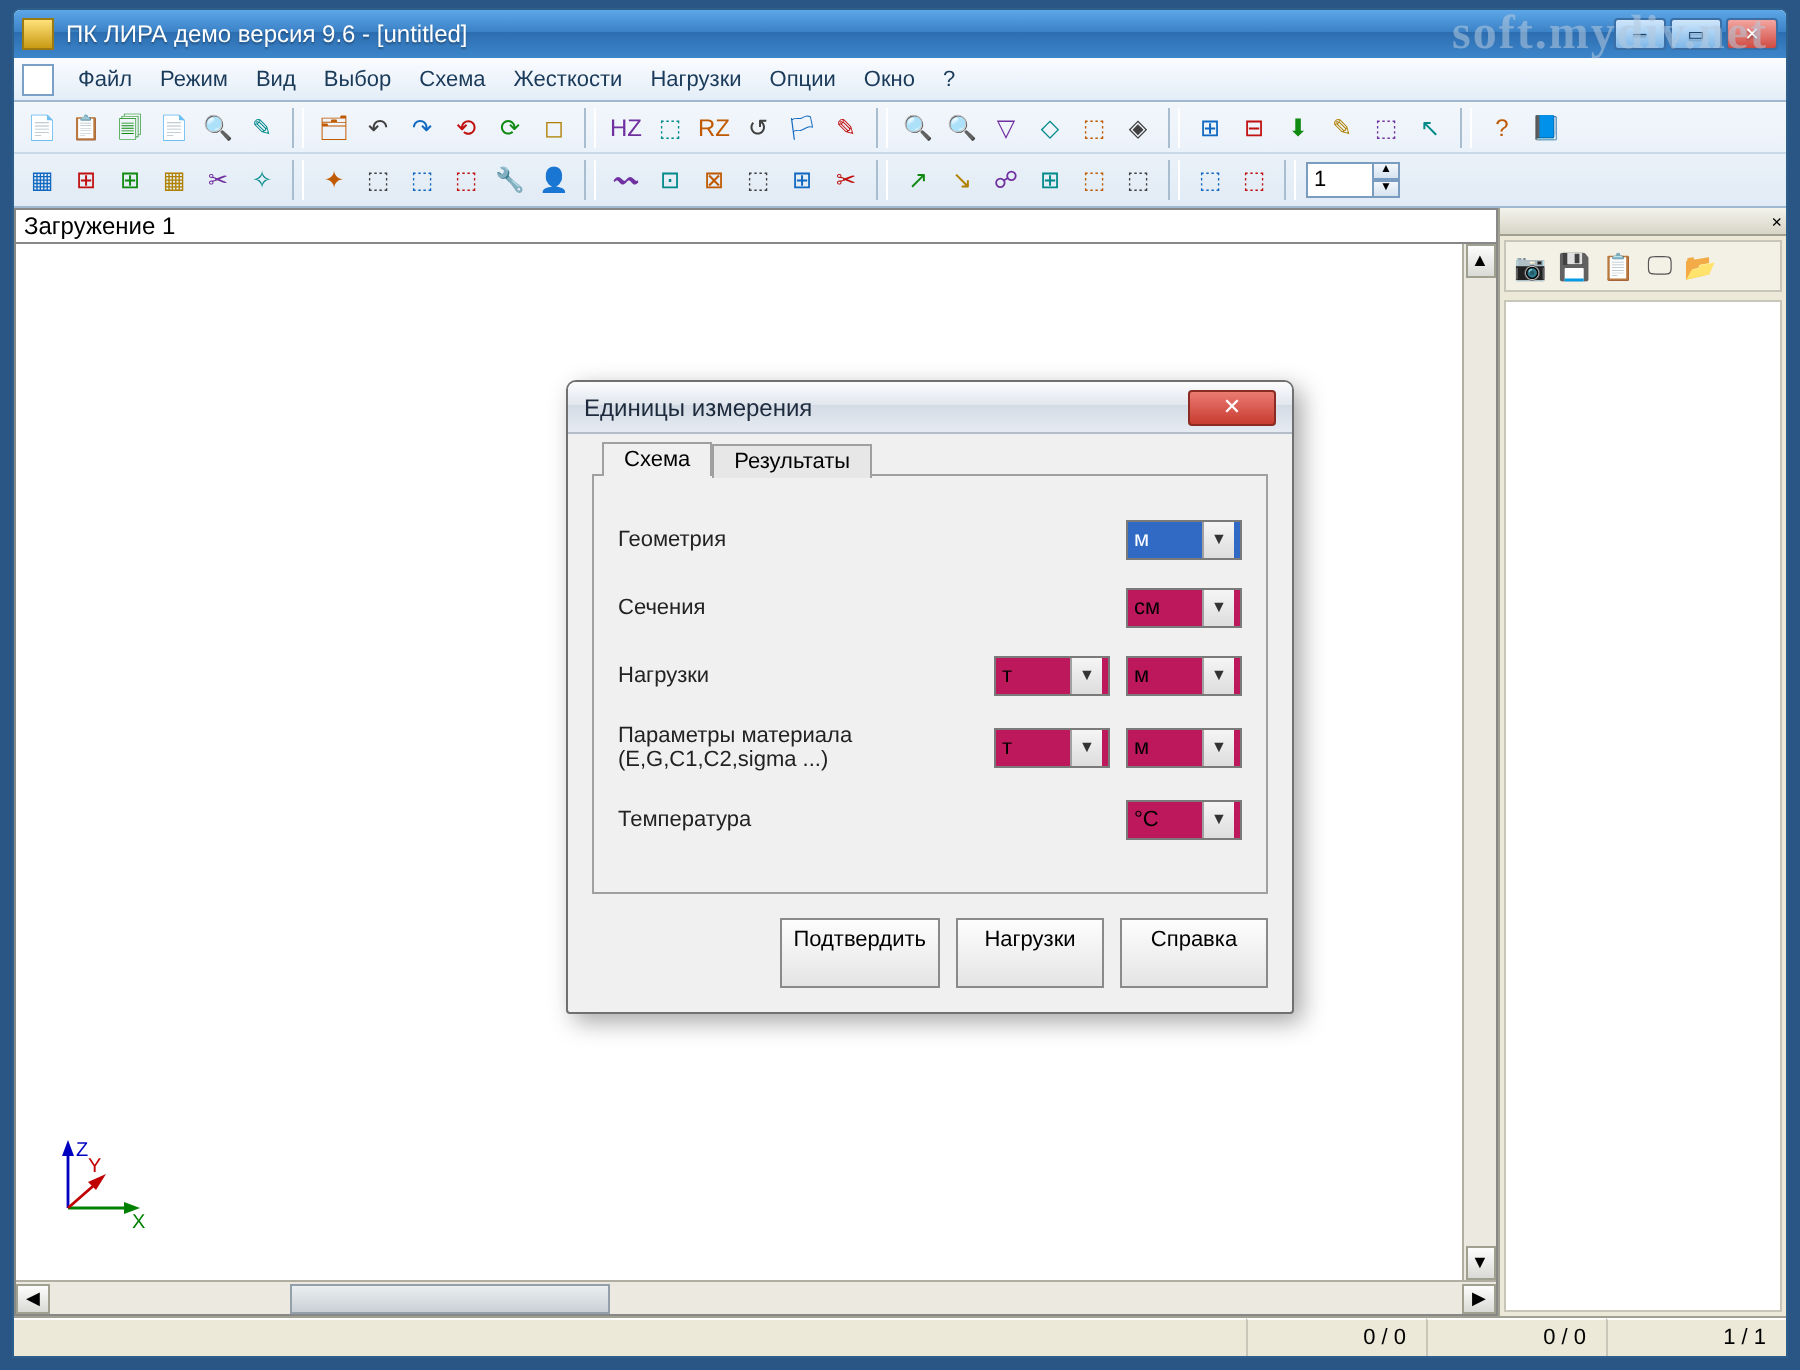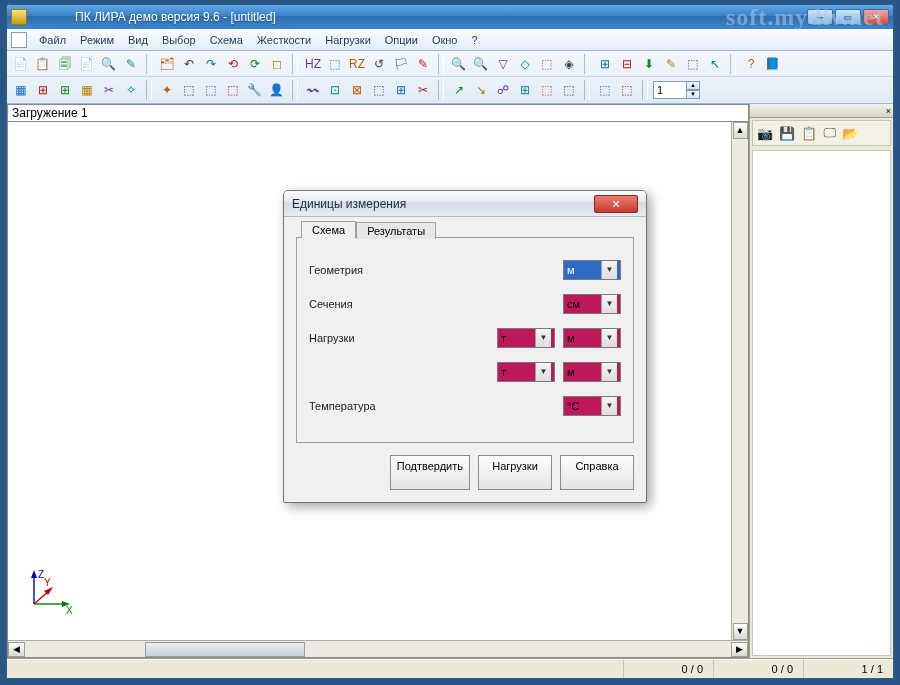--- a/index.html
+++ b/index.html
@@ -25,21 +25,20 @@
   }
   .titlebar {
     height: 24px;
     background: linear-gradient(to bottom,#5da7e8 0%,#3b82c6 45%,#2c6db0 46%,#3d86cb 100%);
     display: flex;
     align-items: center;
     color: #fff;
     padding: 0 4px;
     font-size: 12px;
     text-shadow: 0 1px 1px rgba(0,0,0,.3);
-    gap: 42px;
   }
   .titlebar .app-icon {
     width: 16px; height: 16px;
     background: linear-gradient(to bottom,#ffe27a,#c99a14);
     border: 1px solid #9c7a12;
     margin-right: 6px;
   }
   .win-btns { margin-left: auto; display:flex; gap:2px;}
   .win-btn {
     width: 26px; height: 16px;
@@ -460,20 +459,21 @@
           <span>т</span>
             <span class="arrow">▼</span>
         </div>
         <div class="dd">
           <span>м</span>
             <span class="arrow">▼</span>
         </div>
       </div>
 
       <div class="form-row">
+        <span class="label" style="width:140px">Параметры материала (E,G,C1,C2,sigma ...)</span>
         <span style="flex:1"></span>
         <div class="dd">
           <span>т</span>
             <span class="arrow">▼</span>
         </div>
         <div class="dd">
           <span>м</span>
             <span class="arrow">▼</span>
         </div>
       </div>

